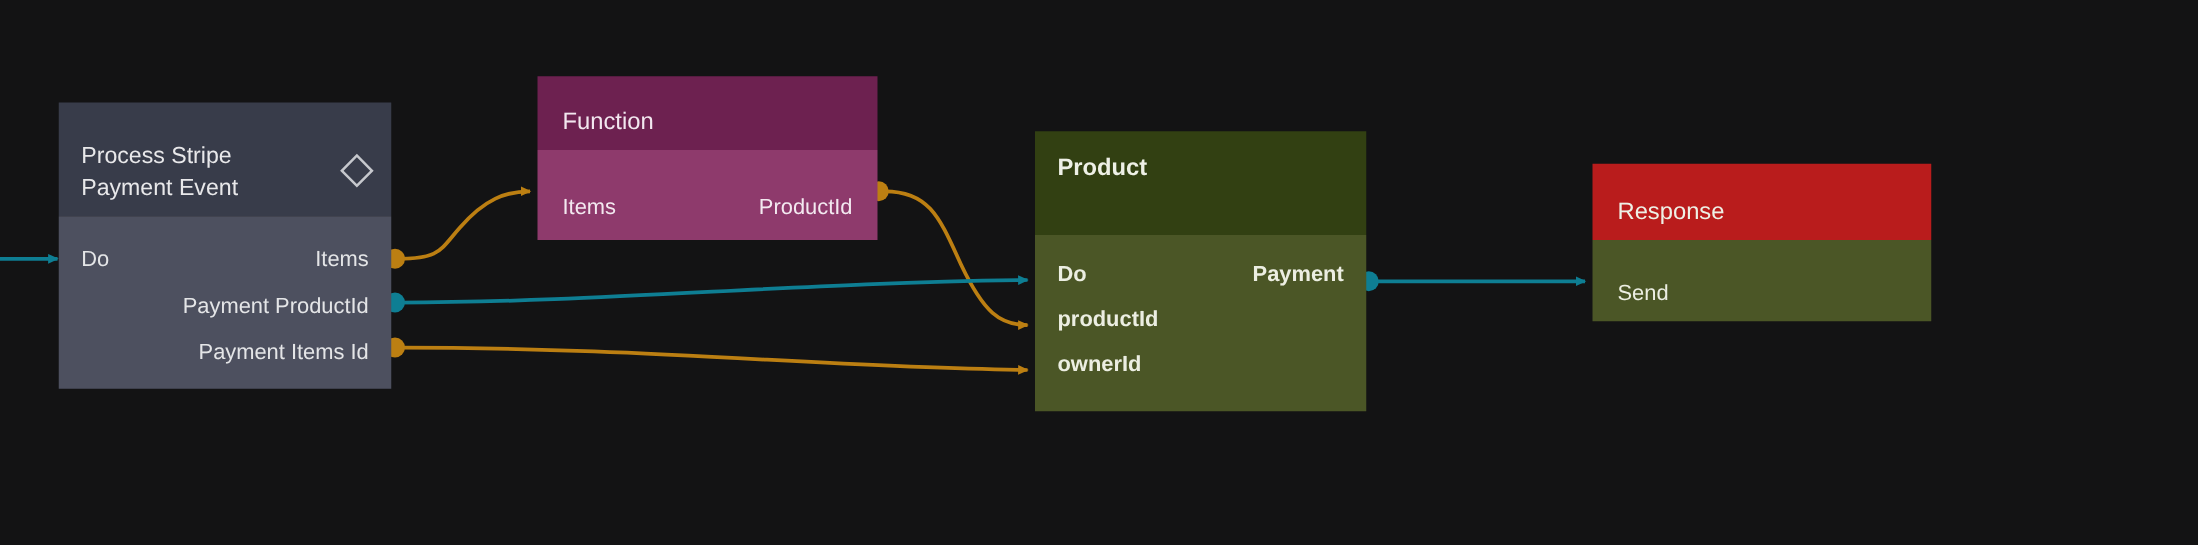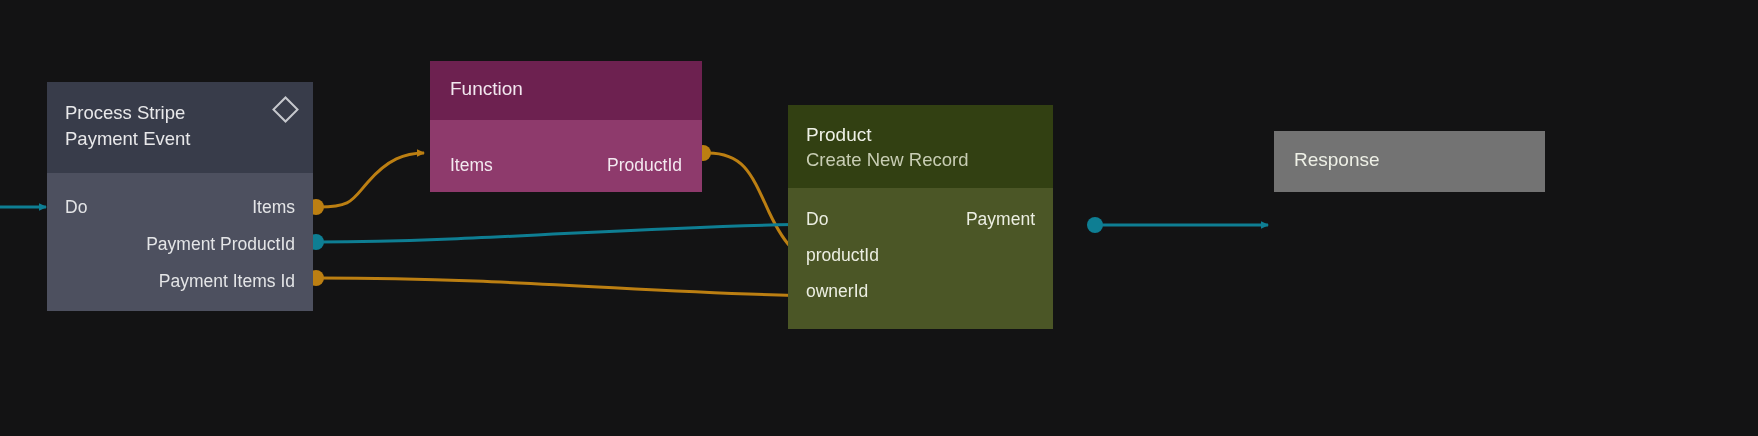--- a/index.html
+++ b/index.html
@@ -23,21 +23,21 @@
     height: 436px;
     pointer-events: none;
   }
   .node {
     position: absolute;
     box-sizing: border-box;
   }
   .node-header {
     box-sizing: border-box;
     display: flex;
-    align-items: flex-start;
+    align-items: center;
     justify-content: space-between;
   }
   .node-title {
     color: #e8e8ea;
     white-space: pre-line;
   }
   .node-subtitle {
     color: #c9cbbe;
   }
   .node-body {
@@ -93,21 +93,21 @@
     height: 72px;
     background: #8e3a6c;
     padding: 0 20px;
     display: flex;
     align-items: center;
   }
   #node-function .port-row { width: 100%; height: 40px; font-size: 17.5px; color: #f3e9f0; }
 
   
   #node-product {
-    left: 788px; top: 105px; width: 265px; height: 212px;
+    left: 828px; top: 105px; width: 265px; height: 212px; font-weight: bold;
   }
   #node-product .node-header {
     height: 83px;
     background: #324012;
     padding: 17px 18px 0 18px;
     display: block;
   }
   #node-product .node-title { font-size: 19px; line-height: 25px; color: #eef0e6; }
   #node-product .node-subtitle { font-size: 18.5px; line-height: 26px; color: #c8cdb4; }
   #node-product .node-body {
@@ -116,21 +116,21 @@
     padding: 6px 18px 0 18px;
   }
   #node-product .port-row { height: 36px; font-size: 17.5px; color: #eceee2; }
 
   
   #node-response {
     left: 1274px; top: 131px; width: 271px; height: 126px;
   }
   #node-response .node-header {
     height: 61px;
-    background: #737373;
+    background: #b91c1c;
     padding: 16px 20px 0 20px;
   }
   #node-response .node-title { font-size: 19px; line-height: 26px; color: #eef0e6; }
   #node-response .node-body {
     height: 65px;
     background: #4b5626;
     padding: 0 20px;
     display: flex;
     align-items: center;
   }
@@ -198,35 +198,39 @@
       <div class="port-row">
         <span class="port-label-in">Items</span>
         <span class="port-label-out">ProductId</span>
       </div>
     </div>
   </div>
 
   <div class="node" id="node-product">
     <div class="node-header">
       <div class="node-title">Product</div>
-      <div class="node-subtitle">Create New Record</div>
     </div>
     <div class="node-body">
       <div class="port-row">
         <span class="port-label-in">Do</span>
         <span class="port-label-out">Payment</span>
       </div>
       <div class="port-row">
         <span class="port-label-in">productId</span>
       </div>
       <div class="port-row">
         <span class="port-label-in">ownerId</span>
       </div>
     </div>
   </div>
 
   <div class="node" id="node-response">
     <div class="node-header">
       <div class="node-title">Response</div>
     </div>
+    <div class="node-body">
+      <div class="port-row">
+        <span class="port-label-in">Send</span>
+      </div>
+    </div>
   </div>
 
 </div>
 
 </body></html>

